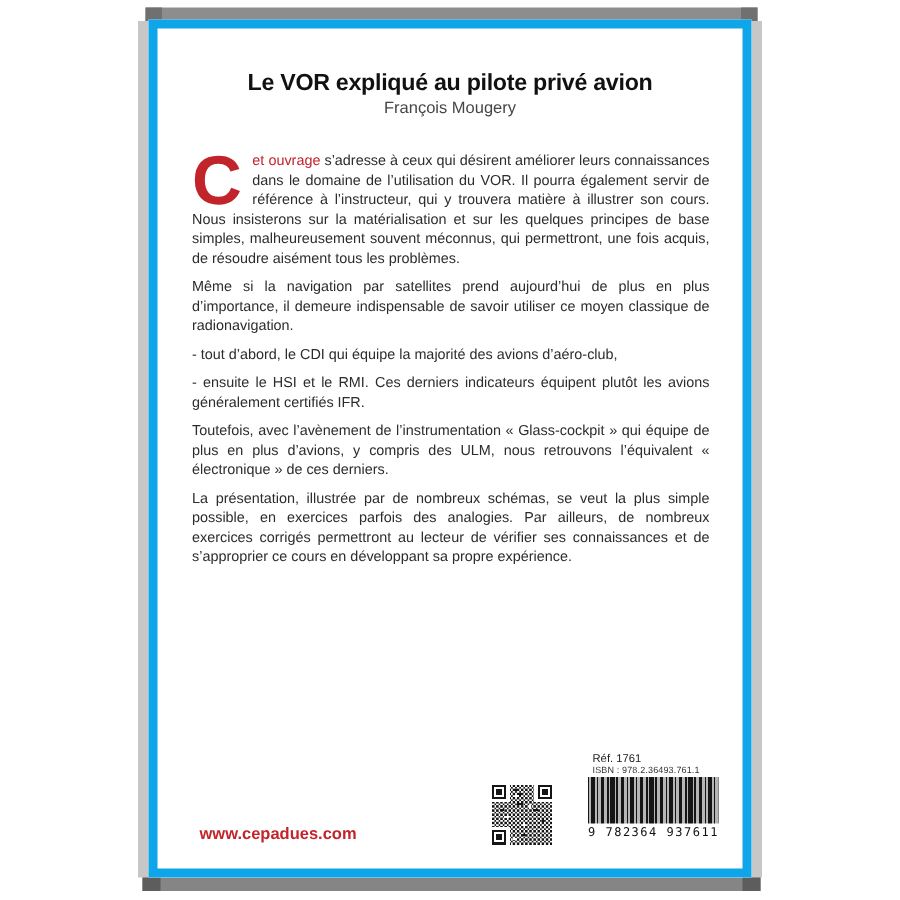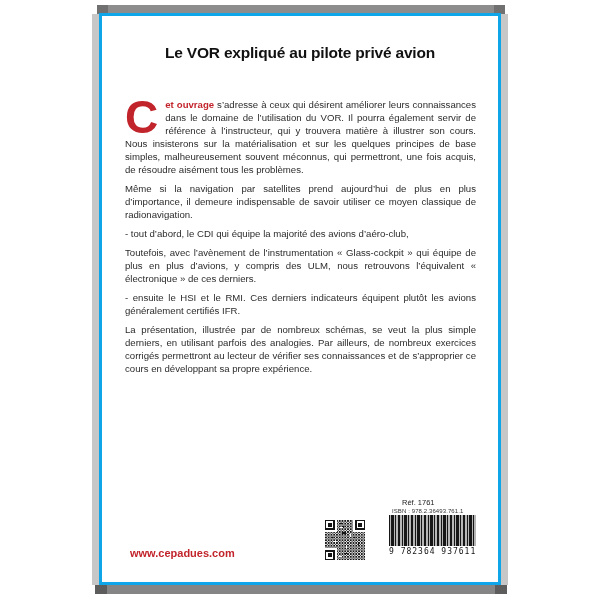--- a/index.html
+++ b/index.html
@@ -13,40 +13,40 @@
   .edge-left{left:92px;top:14px;width:7px;height:571px;background:#c7c7c7;}
   .edge-right{left:501px;top:14px;width:7px;height:571px;background:#c7c7c7;}
   .corner{position:absolute;}
   .c-tl{left:97px;top:5px;width:11px;height:9px;background:#707070;}
   .c-tr{left:494px;top:5px;width:11px;height:9px;background:#707070;}
   .c-bl{left:95px;top:585px;width:12px;height:9px;background:#5d5d5d;}
   .c-br{left:495px;top:585px;width:12px;height:9px;background:#5d5d5d;}
 
   
   .page{position:absolute;left:99px;top:13px;width:402px;height:572px;box-sizing:border-box;
-        background:#ffffff;border:3px solid #0ea5e9;z-index:2;}
+        background:#ffffff;border:6px solid #0ea5e9;z-index:2;}
 
   .title{position:absolute;left:0;right:0;top:28px;margin:0;text-align:center;
          font-size:15.5px;font-weight:bold;color:#111;letter-spacing:-0.2px;}
   .author{position:absolute;left:0;right:0;top:47px;text-align:center;
           font-size:11px;color:#464646;}
 
   .body{position:absolute;left:23px;right:22px;top:82px;
         font-size:9.6px;line-height:13px;color:#2c2c2c;text-align:justify;}
   .para{margin:0 0 6px 0;}
   .para.bold, .seg-bold{font-weight:normal;}
-  .seg-bold-red{font-weight:bold;color:#c2242b;}
+  .seg-bold-red{font-weight:normal;color:#c2242b;}
   .dropcap{float:left;font-size:46px;line-height:36px;font-weight:bold;color:#c2242b;
            margin:1px 7px 0 0;}
 
   .website{position:absolute;left:28px;top:531px;font-size:11px;font-weight:bold;color:#c2242b;}
 
   .qr{position:absolute;left:223px;top:503px;width:40px;height:42px;}
 
-  .ref{position:absolute;left:290px;top:482px;font-size:7.5px;color:#222;margin-left:10px;}
+  .ref{position:absolute;left:290px;top:482px;font-size:7.5px;color:#222;}
   .isbn{position:absolute;left:290px;top:492px;font-size:6px;color:#333;letter-spacing:0.1px;}
 
   .barcode{position:absolute;left:287px;top:499px;width:73px;}
   .bars{width:87px;height:31px;
         background:repeating-linear-gradient(90deg,
           #161616 0px,#161616 1px,
           #b6b6b6 1px,#b6b6b6 2px,
           #161616 2px,#161616 5px,
           #b6b6b6 5px,#b6b6b6 6px,
           #161616 6px,#161616 7px,
@@ -66,28 +66,29 @@
   <div class="edge edge-left"></div>
   <div class="edge edge-right"></div>
   <div class="corner c-tl"></div>
   <div class="corner c-tr"></div>
   <div class="corner c-bl"></div>
   <div class="corner c-br"></div>
 
   <div class="page">
 
     <h1 class="title">Le VOR expliqué au pilote privé avion</h1>
+    <div class="author">François Mougery</div>
 
     <div class="body">
         <div class="para"><span class="dropcap">C</span><span class="seg-bold-red">et ouvrage</span><span> s’adresse à ceux qui désirent améliorer leurs connaissances dans le domaine de l’utilisation du VOR. Il pourra également servir de référence à l’instructeur, qui y trouvera matière à illustrer son cours. Nous insisterons sur la matérialisation et sur les quelques principes de base simples, malheureusement souvent méconnus, qui permettront, une fois acquis, de résoudre aisément tous les problèmes.</span></div>
         <div class="para"><span>Même si la navigation par satellites prend aujourd’hui de plus en plus d’importance, il demeure indispensable de savoir utiliser ce moyen classique de radionavigation.</span></div>
         <div class="para"><span class="seg-bold">- tout d’abord, le CDI qui équipe la majorité des avions d’aéro-club,</span></div>
+        <div class="para"><span class="seg-bold">- ensuite le HSI et le RMI. Ces derniers indicateurs équipent plutôt les avions généralement certifiés IFR.</span></div>
         <div class="para"><span>Toutefois, avec l’avènement de l’instrumentation « Glass-cockpit » qui équipe de plus en plus d’avions, y compris des ULM, nous retrouvons l’équivalent « électronique » de ces derniers.</span></div>
-        <div class="para"><span class="seg-bold">- ensuite le HSI et le RMI. Ces derniers indicateurs équipent plutôt les avions généralement certifiés IFR.</span></div>
-        <div class="para"><span>La présentation, illustrée par de nombreux schémas, se veut la plus simple derniers, en utilisant parfois des analogies. Par ailleurs, de </span><span class="seg-bold">nombreux exercices corrigés</span><span> permettront au lecteur de vérifier ses connaissances et de s’approprier ce cours en développant sa propre expérience.</span></div>
+        <div class="para"><span>La présentation, illustrée par de nombreux schémas, se veut la plus simple possible, en exercices parfois des analogies. Par ailleurs, de </span><span class="seg-bold">nombreux exercices corrigés</span><span> permettront au lecteur de vérifier ses connaissances et de s’approprier ce cours en développant sa propre expérience.</span></div>
       </div>
 
     <div class="website">www.cepadues.com</div>
 
     <svg class="qr" viewBox="0 0 29 29" shape-rendering="crispEdges" xmlns="http://www.w3.org/2000/svg">
       <rect width="29" height="29" fill="#ffffff"></rect>
       <defs>
         <pattern id="qrp" width="2" height="2" patternUnits="userSpaceOnUse">
           <rect width="1" height="1" fill="#151515"></rect>
           <rect x="1" y="1" width="1" height="1" fill="#151515"></rect>

